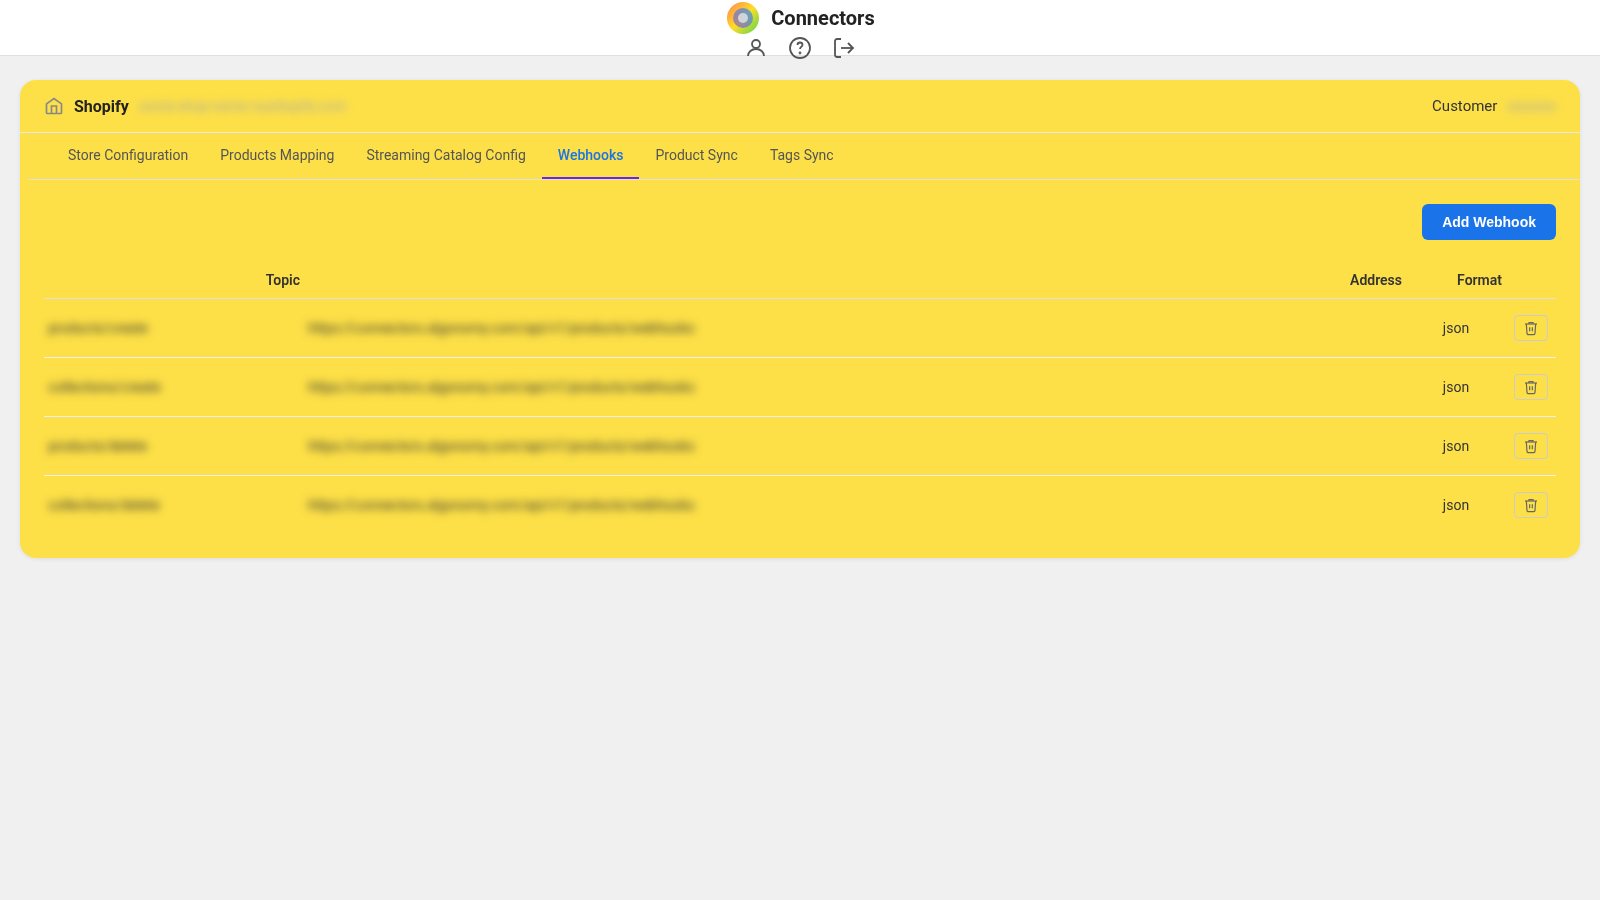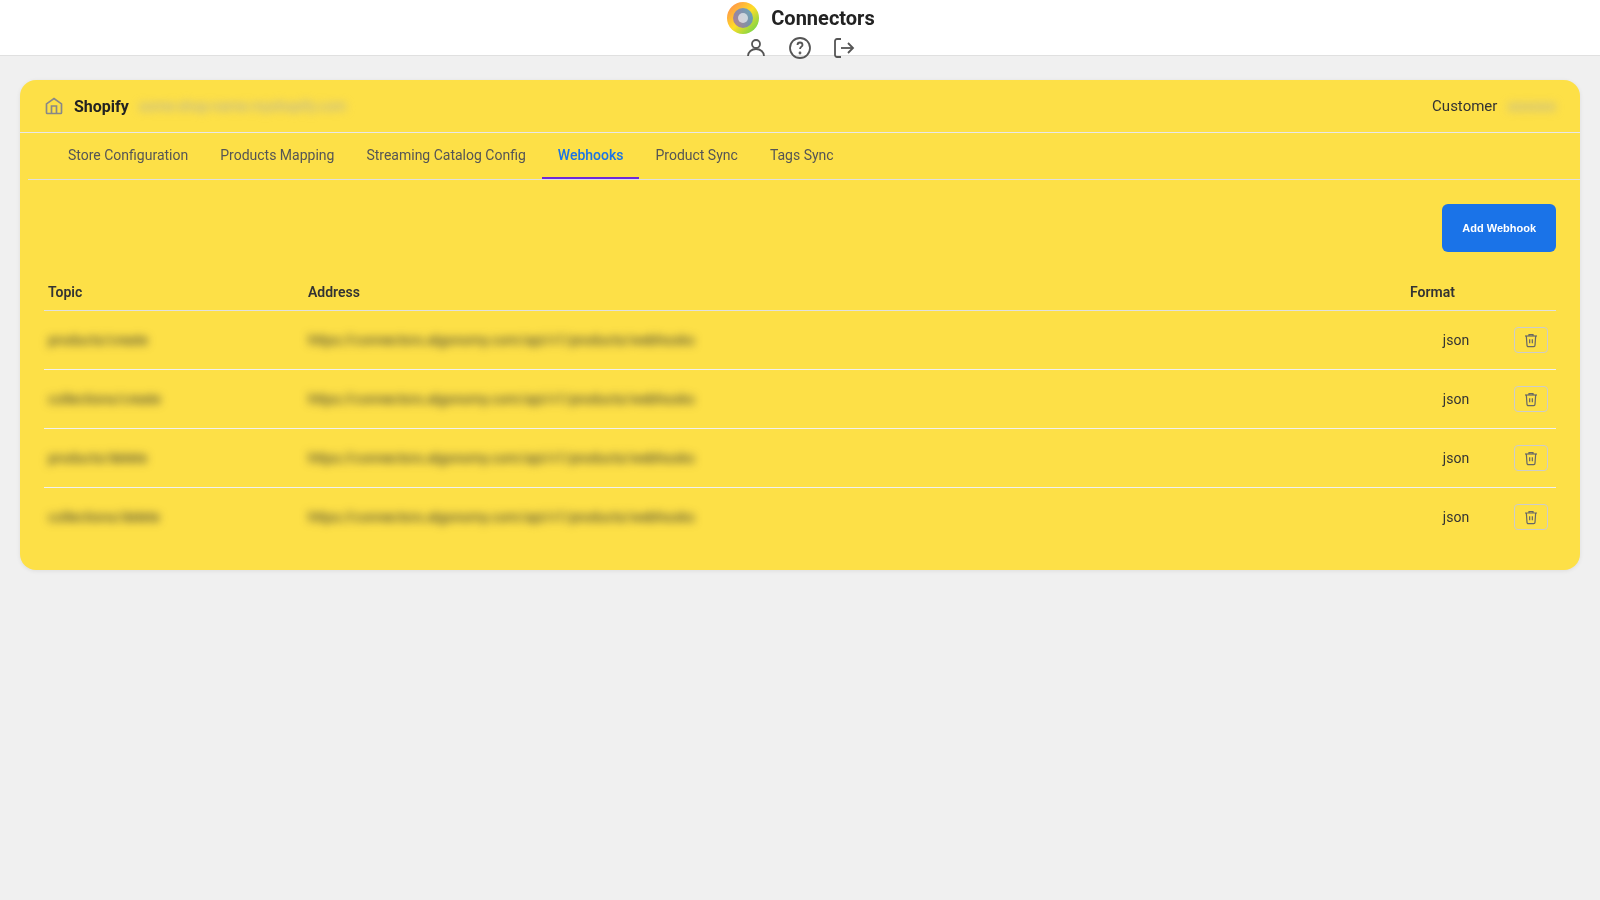--- a/index.html
+++ b/index.html
@@ -126,33 +126,33 @@
       display: flex;
       justify-content: flex-end;
       margin-bottom: 16px;
       padding: 8px 0;
     }
     .add-webhook-btn {
       background: #1a73e8;
       color: #fff;
       border: none;
       border-radius: 6px;
-      padding: 18px 20px;
-      font-size: 11px;
+      padding: 10px 20px;
+      font-size: 14px;
       font-weight: 600;
       cursor: pointer;
     }
 
     
     .webhooks-table {
       width: 100%;
       border-collapse: collapse;
     }
     .webhooks-table th {
-      text-align: left;
+      text-align: right;
       font-size: 14px;
       font-weight: 600;
       color: #333;
       padding: 8px 4px 10px 4px;
       border-bottom: 1px solid #e0e0e0;
     }
     .webhooks-table td {
       padding: 16px 4px;
       font-size: 14px;
       color: #333;

